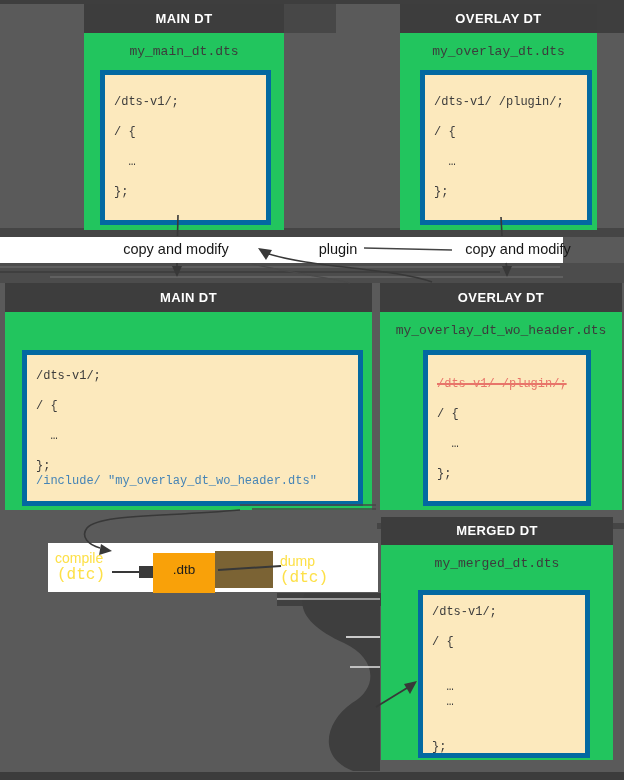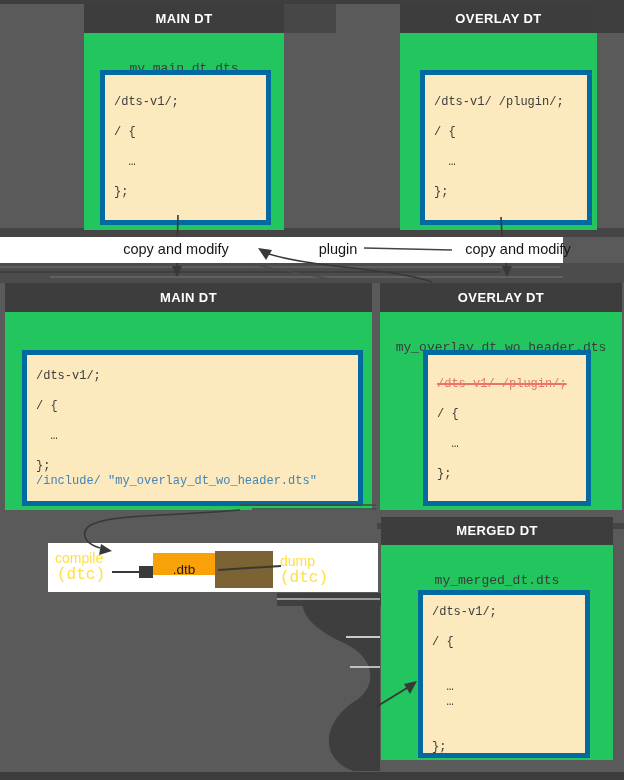--- a/index.html
+++ b/index.html
@@ -8,21 +8,21 @@
   .stage{position:relative;width:624px;height:780px;background:#5a5a5a;}
   
   .strip{position:absolute;background:#454545;}
   
   .band{position:absolute;background:#ffffff;z-index:1;}
   
   .card{position:absolute;background:#22c55e;z-index:2;}
   .card-header{height:29px;background:#3d3d3d;color:#ffffff;
       font-size:13px;font-weight:bold;letter-spacing:.4px;
       text-align:center;line-height:29px;}
-  .card-title{margin-top:28px;text-align:center;
+  .card-title{margin-top:11px;text-align:center;
       font-family:"Liberation Mono",monospace;font-size:13px;color:#3c3c3c;}
   .codebox{position:absolute;background:#fce9bd;border:5px solid #0369a1;}
   .codebox pre{margin:0;font-family:"Liberation Mono",monospace;
       font-size:12px;line-height:15px;color:#3c3c3c;white-space:pre;}
   .pad-top20 pre{padding:20px 0 0 9px;}
   .pad-top14 pre{padding:14px 0 0 9px;}
   .pad-top22 pre{padding:22px 0 0 9px;}
   .pad-top10 pre{padding:10px 0 0 9px;}
   .inc{color:#4584b6;}
   .removed{color:#e8756a;text-decoration:line-through;text-decoration-thickness:2px;}
@@ -66,20 +66,21 @@
 / {
 
   …
 
 };</span></pre>
     </div>
   </div>
 
   <div class="card" style="left:400px;top:4px;width:197px;height:226px;">
     <div class="card-header">OVERLAY DT</div>
+    <div class="card-title">my_overlay_dt.dts</div>
     <div class="codebox pad-top20" style="left:20px;top:66px;width:162px;height:145px;">
       <pre><span>/dts-v1/ /plugin/;
 
 / {
 
   …
 
 };</span></pre>
     </div>
   </div>
@@ -131,21 +132,21 @@
 
   <div class="flow-label" style="left:176px;top:241px;">copy and modify</div>
   <div class="flow-label" style="left:338px;top:241px;">plugin</div>
   <div class="flow-label" style="left:518px;top:241px;">copy and modify</div>
 
   <div class="tool-label" style="left:55px;top:550px;">
     <span>compile</span><br>
     <span class="mono" style="padding-left:2px;">(dtc)</span>
   </div>
   <div class="brown-box" style="left:215px;top:551px;width:58px;height:37px;"></div>
-  <div class="dtb-box" style="left:153px;top:553px;width:62px;height:22px;line-height:34px;">.dtb</div>
+  <div class="dtb-box" style="left:153px;top:553px;width:62px;height:40px;line-height:34px;">.dtb</div>
   <div class="tool-label" style="left:280px;top:553px;">
     <span>dump</span><br>
     <span class="mono">(dtc)</span>
   </div>
 
   <svg class="overlay" width="624" height="780" viewBox="0 0 624 780">
 
     <path d="M 178,215 L 177.5,236" stroke="#383838" stroke-width="1.6" fill="none"></path>
     <path d="M 177,263 L 177,268" stroke="#383838" stroke-width="1.6" fill="none"></path>
     <polygon points="177,277 172,266 182,266" fill="#383838"></polygon>

